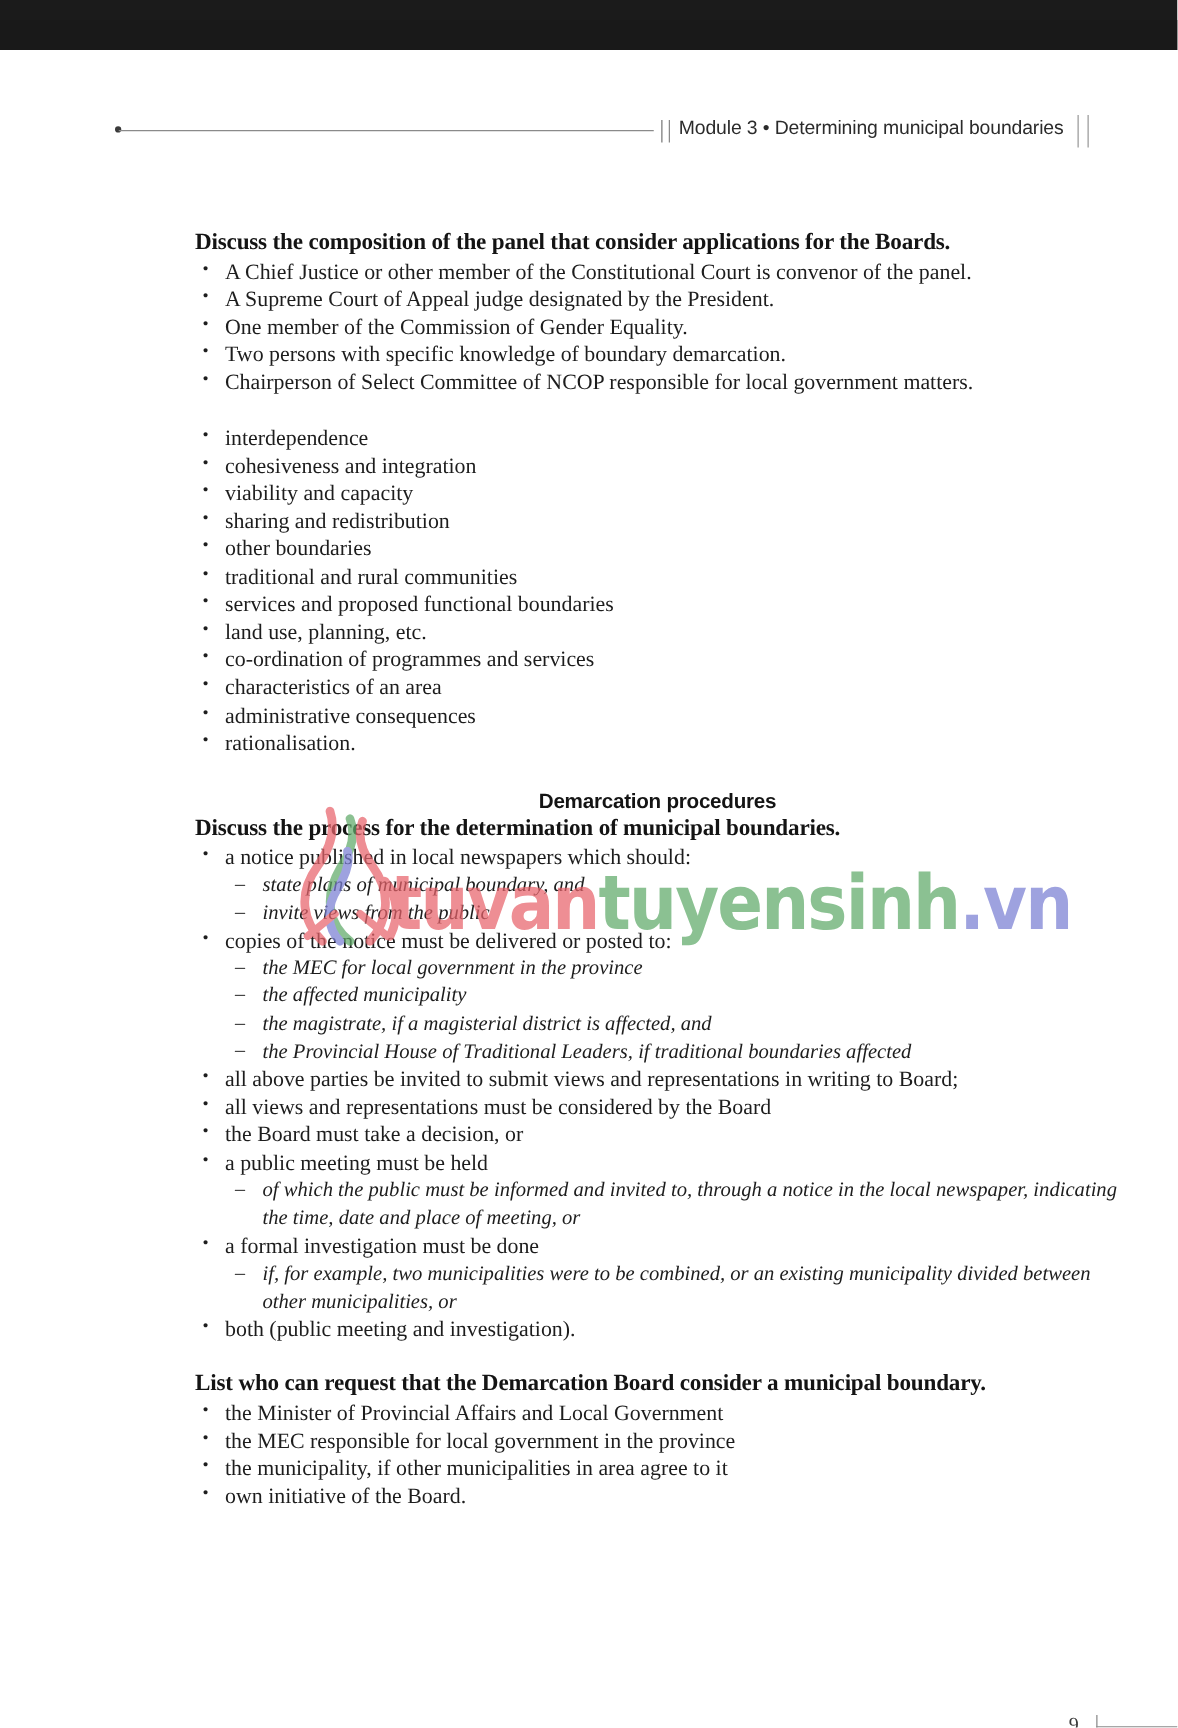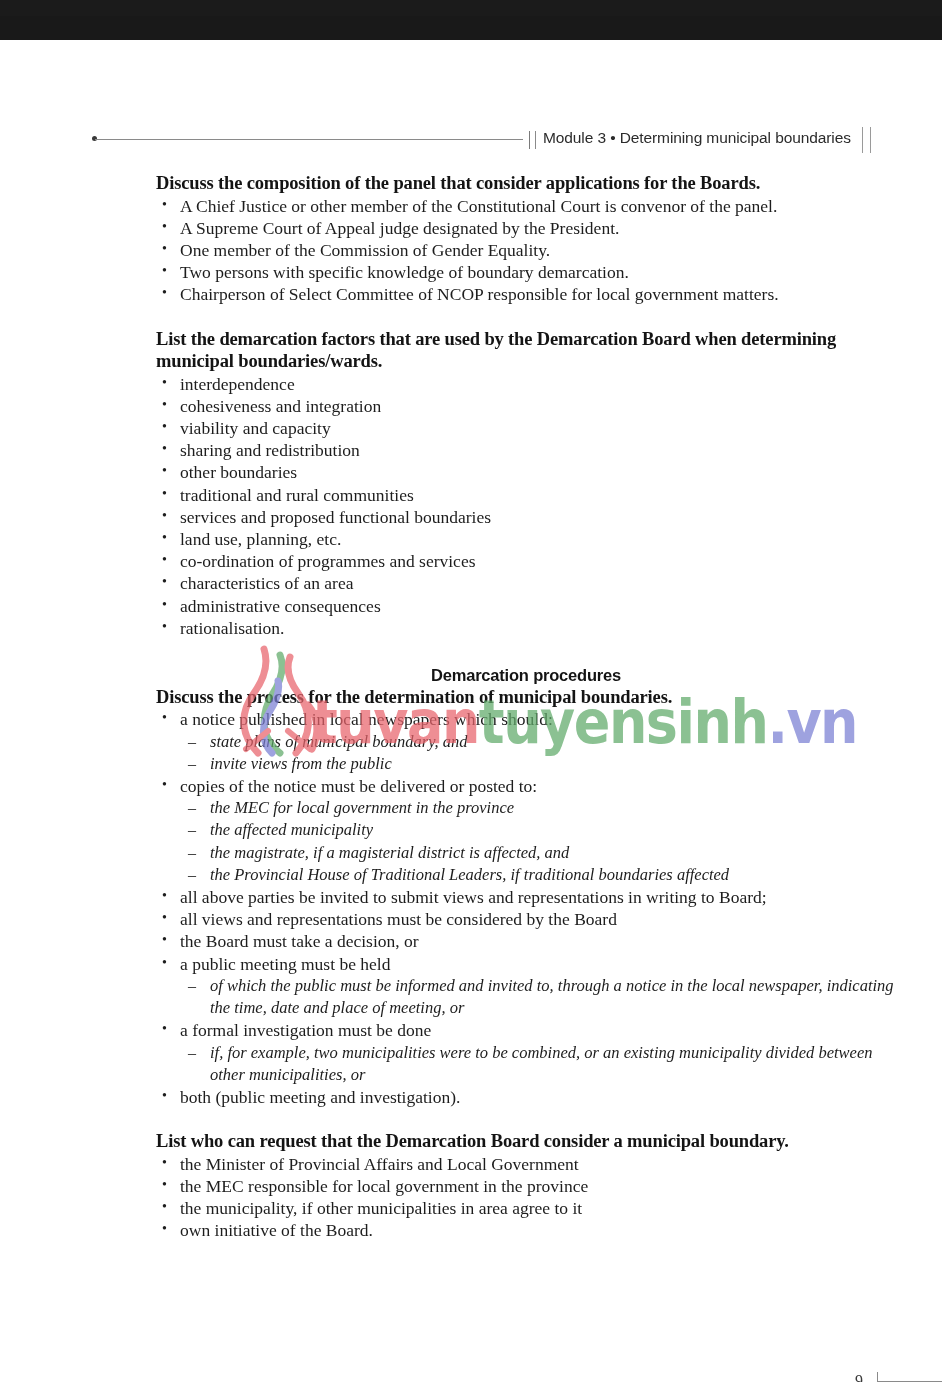--- a/index.html
+++ b/index.html
@@ -41,21 +41,20 @@
     background: #ffffff;
   }
 
   
   .header {
     position: absolute;
     top: 50px;
     left: 0;
     width: 856px;
     height: 30px;
-    margin-top: 35px;
   }
   .header-rule {
     position: absolute;
     left: 95px;
     top: 14px;
     width: 428px;
     height: 1px;
     background: #8a8a8a;
   }
   .header-dot {
@@ -107,21 +106,21 @@
     top: 2px;
     width: 1px;
     height: 26px;
     background: #9a9a9a;
   }
 
   
   .content {
     position: absolute;
     left: 156px;
-    top: 132px;
+    top: 143px;
     width: 740px;
   }
 
   
   h2.q-heading {
     font-family: "Liberation Serif", "DejaVu Serif", serif;
     font-weight: bold;
     font-size: 18.5px;
     line-height: 22.5px;
     margin: 0;
@@ -296,21 +295,20 @@
           <span class="txt">Two persons with specific knowledge of boundary demarcation.</span>
         </li>
       <li class="italic">
           <span class="b1">•</span>
           <span class="txt">Chairperson of Select Committee of NCOP responsible for local government matters.</span>
         </li>
     </ul>
 
     <div class="gap-md"></div>
 
-    <h2 class="q-heading">List the demarcation factors that are used by the Demarcation Board when determining municipal boundaries/wards.</h2>
     <ul class="lvl1">
       <li class="italic">
           <span class="b1">•</span>
           <span class="txt">interdependence</span>
         </li>
       <li class="italic">
           <span class="b1">•</span>
           <span class="txt">cohesiveness and integration</span>
         </li>
       <li class="italic">

